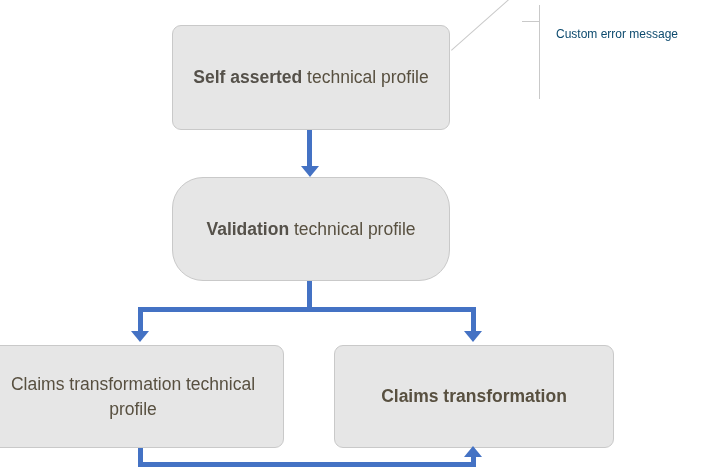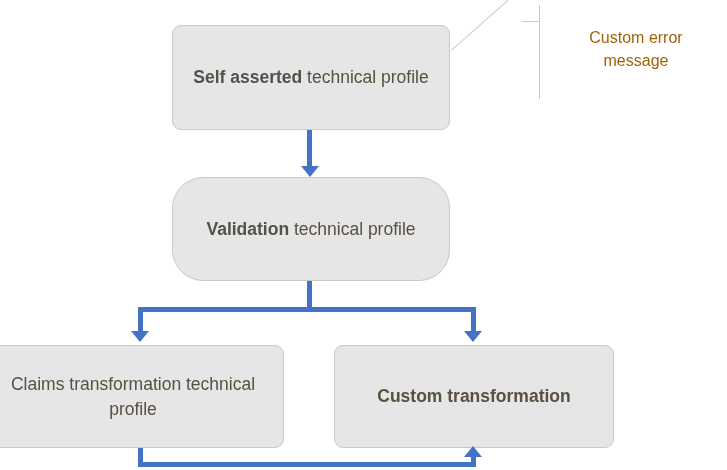--- a/index.html
+++ b/index.html
@@ -74,45 +74,44 @@
     transform-origin: 0 0;
     transform: rotate(-41.5deg);
   }
   .callout-horiz { left: 522px; top: 21px; width: 18px; height: 1px; }
   .callout-bar   { left: 539px; top: 5px;  width: 1px;  height: 94px; }
 
   .callout-text {
     position: absolute;
     left: 556px; top: 26px;
     width: 160px;
-    color: #a16207;
-    font-size: 16px;
+    color: #0c4a6e;
+    font-size: 12px;
     line-height: 1.45;
-    text-align: center;
   }
 </style>
 </head>
 <body>
 
 <div id="canvas">
 
   <div class="node node-1">
     <span class="txt"><b>Self asserted</b><span> technical profile</span></span>
   </div>
 
   <div class="node node-2">
     <span class="txt"><b>Validation</b><span> technical profile</span></span>
   </div>
 
   <div class="node node-3">
     <span class="txt">Claims transformation technical profile</span>
   </div>
 
   <div class="node node-4">
-    <span class="txt">Custom transformation</span>
+    <span class="txt">Claims transformation</span>
   </div>
 
   <div class="conn c1-stem"></div>
   <div class="arrowhead arrow-down c1-head"></div>
 
   <div class="conn c2-stem"></div>
   <div class="conn c2-bus"></div>
   <div class="conn c2-ldrop"></div>
   <div class="arrowhead arrow-down c2-lhead"></div>
   <div class="conn c2-rdrop"></div>

